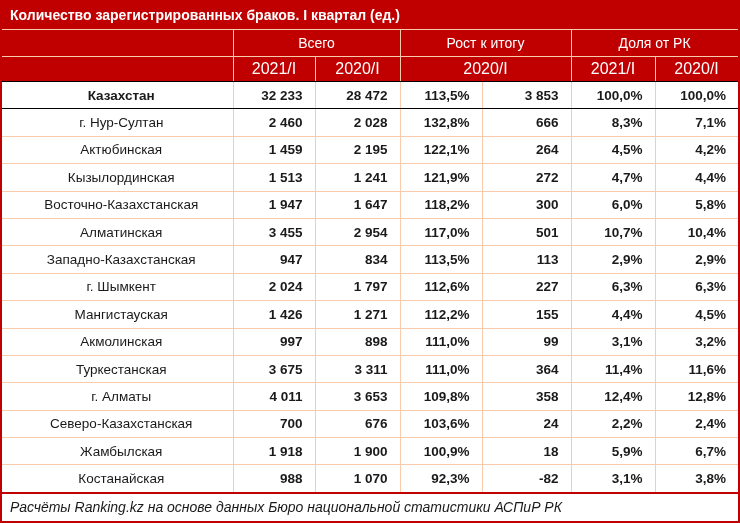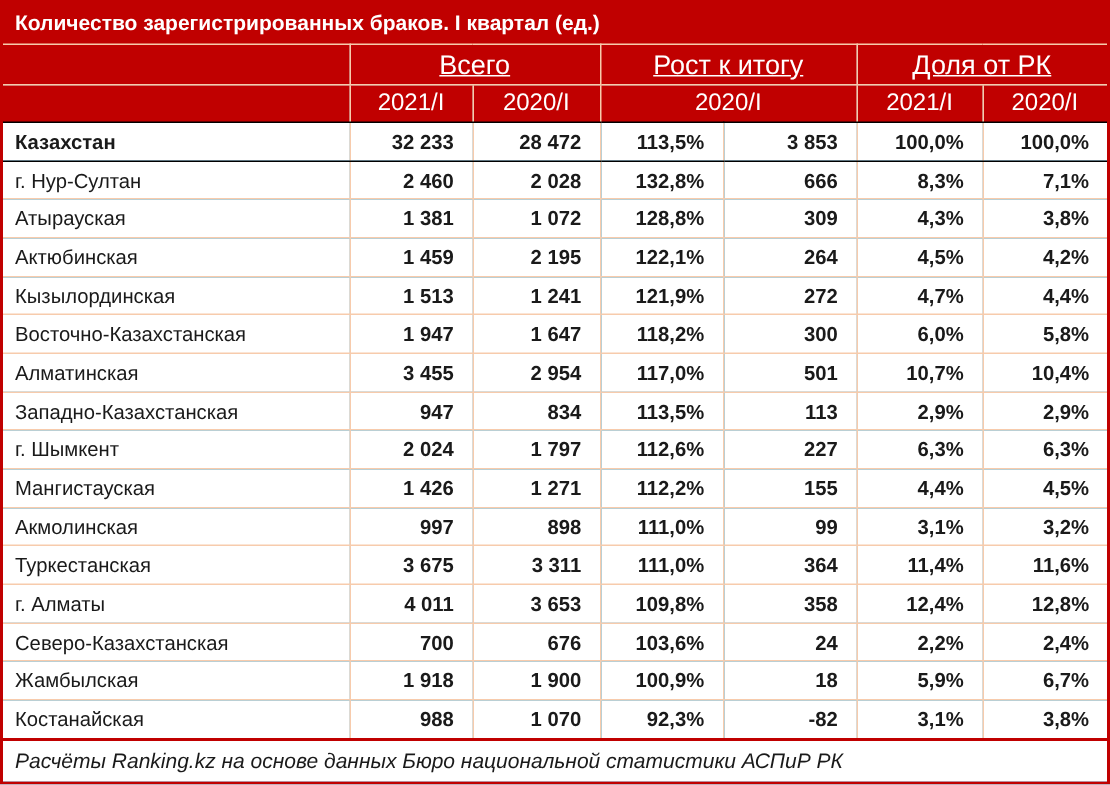--- a/index.html
+++ b/index.html
@@ -1,21 +1,21 @@
 <!DOCTYPE html>
 <html><head>
 <meta charset="utf-8">
 <style>
   html, body { margin: 0; padding: 0; background: #ffffff; }
   .sheet {
     width: 740px;
     height: 523px;
     box-sizing: border-box;
     border: 2px solid #C00000;
-    background: #7dd3fc;
+    background: #fde047;
     overflow: hidden;
   }
   table.stat {
     width: 100%;
     height: 100%;
     border-collapse: collapse;
     table-layout: fixed;
     font-family: "Liberation Sans", sans-serif;
     color: #1a1a1a;
   }
@@ -31,34 +31,34 @@
     height: 20px;
   }
   tr.group-row th, tr.sub-row th {
     background: #C00000;
     color: #ffffff;
     font-weight: normal;
     text-align: center;
     border: 1px solid #F7CBAC;
     padding: 2px 0;
   }
-  tr.group-row th { font-size: 18px; height: 22px; text-decoration: underline; }
+  tr.group-row th { font-size: 14px; height: 22px; }
   tr.sub-row th   { font-size: 16px; height: 20px; border-bottom: 1px solid #000000; }
   tr.group-row th.corner, tr.sub-row th.corner { border-left: none; }
   
   tbody td {
     border: 1px solid #F7CBAC;
     font-size: 13.5px;
     height: 21px;
     padding: 1px 0;
     background: #ffffff;
     white-space: nowrap;
     overflow: hidden;
   }
-  tbody td.region { text-align: left; padding-left: 8px; border-left: none; }
+  tbody td.region { text-align: center; padding-left: 8px; border-left: none; }
   tbody td.num    { text-align: right; padding-right: 12px; font-weight: bold; }
   tbody td:last-child { border-right: none; }
   tr.total-row td { font-weight: bold; border-top: 1px solid #000000; border-bottom: 1px solid #000000; }
   
   tr.footer-row td {
     border-top: 2px solid #C00000;
     font-size: 14px;
     font-style: italic;
     text-align: left;
     padding: 3px 6px 4px 8px;
@@ -113,29 +113,20 @@
         <tr>
     <td class="region">г. Нур-Султан</td>
     <td class="num">2 460</td>
     <td class="num">2 028</td>
     <td class="num">132,8%</td>
     <td class="num">666</td>
     <td class="num">8,3%</td>
     <td class="num">7,1%</td>
   </tr>
         <tr>
-    <td class="region">Атырауская</td>
-    <td class="num">1 381</td>
-    <td class="num">1 072</td>
-    <td class="num">128,8%</td>
-    <td class="num">309</td>
-    <td class="num">4,3%</td>
-    <td class="num">3,8%</td>
-  </tr>
-        <tr>
     <td class="region">Актюбинская</td>
     <td class="num">1 459</td>
     <td class="num">2 195</td>
     <td class="num">122,1%</td>
     <td class="num">264</td>
     <td class="num">4,5%</td>
     <td class="num">4,2%</td>
   </tr>
         <tr>
     <td class="region">Кызылординская</td>

